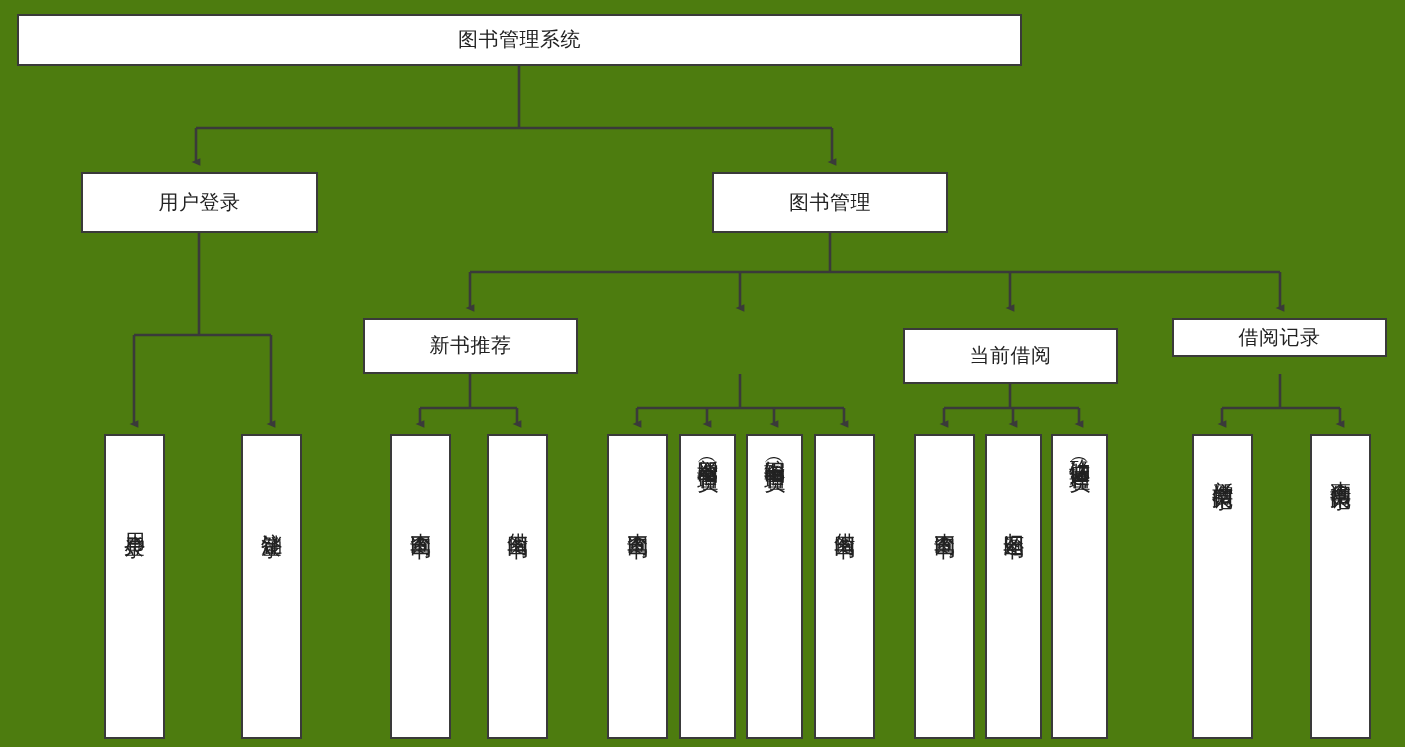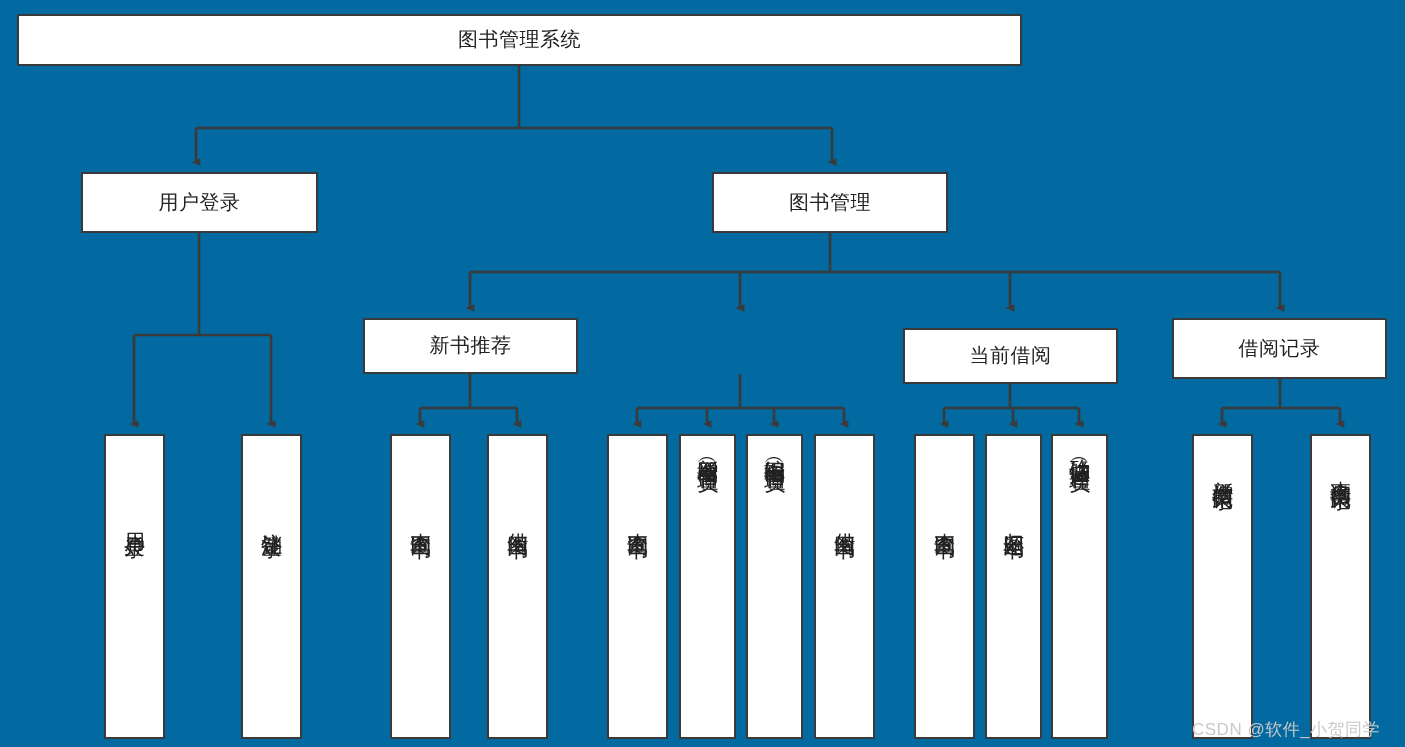--- a/index.html
+++ b/index.html
@@ -7,21 +7,21 @@
     padding: 0;
     background: #ffffff;
   }
   body {
     font-family: "Liberation Sans", "DejaVu Sans", sans-serif;
   }
   #canvas {
     position: relative;
     width: 1405px;
     height: 747px;
-    background: #0369a1;
+    background: #4d7c0f;
     overflow: hidden;
   }
   .node {
     position: absolute;
     box-sizing: border-box;
     border: 2.5px solid #3a3a3a;
     background: #ffffff;
     display: flex;
     align-items: center;
     justify-content: center;
@@ -140,21 +140,21 @@
 
   <div class="node h" style="left:363px; top:318px; width:215px; height:56px;">
     <span class="node-label">新书推荐</span>
   </div>
 
 
   <div class="node h" style="left:903px; top:318px; width:215px; height:56px;margin-top:10px;">
     <span class="node-label">当前借阅</span>
   </div>
 
-  <div class="node h" style="left:1172px; top:318px; width:215px; height:61px;">
+  <div class="node h" style="left:1172px; top:318px; width:215px; height:39px;">
     <span class="node-label">借阅记录</span>
   </div>
 
   <div class="node v" style="left:104px; top:434px; width:61px; height:305px; padding-top:80px;">
     <span class="node-label">用户登录</span>
   </div>
 
   <div class="node v" style="left:241px; top:434px; width:61px; height:305px; padding-top:80px;">
     <span class="node-label">注销登录</span>
   </div>
@@ -196,15 +196,14 @@
   </div>
 
   <div class="node v" style="left:1192px; top:434px; width:61px; height:305px; padding-top:28px;">
     <span class="node-label">新增借阅记录</span>
   </div>
 
   <div class="node v" style="left:1310px; top:434px; width:61px; height:305px; padding-top:28px;">
     <span class="node-label">查询借阅记录</span>
   </div>
 
-  <div class="watermark" style="left:1192px; top:718px;">CSDN @软件_小贺同学</div>
 
 </div>
 
 </body></html>

